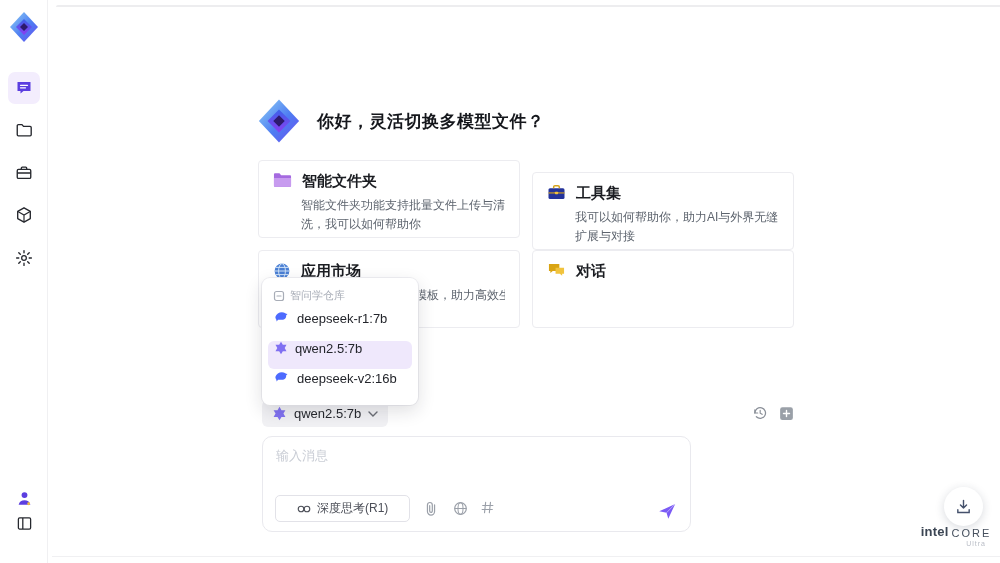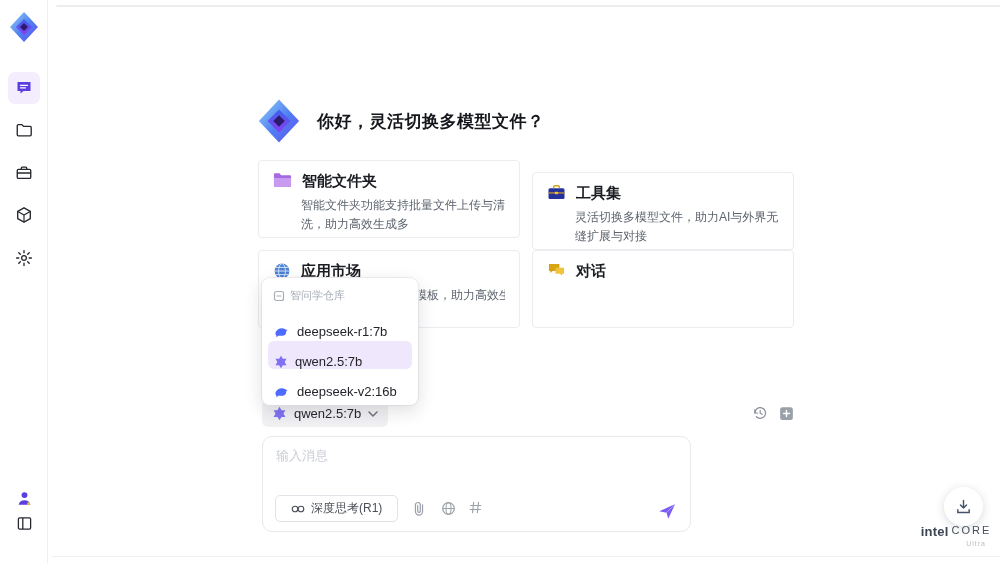--- a/index.html
+++ b/index.html
@@ -28,45 +28,45 @@
   .card-head{display:flex;gap:10px}
   .card-title{font-size:15px;font-weight:bold;color:#1b1d22}
   .card-desc{margin-left:28px;margin-top:5px;font-size:12px;color:#5d646e;line-height:1.55}
   .c1{left:258px;top:160px}.c2{left:532px;top:172px}.c3{left:258px;top:250px}.c4{left:532px;top:250px}
   .c3 .card-desc{padding-left:102px;white-space:nowrap;overflow:hidden}
 
   
   .dropdown{position:absolute;left:262px;top:278px;width:156px;background:#fff;border-radius:8px;padding:6px;z-index:10;
             box-shadow:0 6px 18px rgba(30,30,40,.14),0 0 0 1px #f1f1f4}
   .dd-header{display:flex;align-items:center;gap:5px;padding:4px 5px 6px;font-size:11px;color:#a8adb7}
-  .dd-item{display:flex;align-items:flex-end;gap:7px;height:28px;padding:0 6px;margin-top:2px;border-radius:6px;font-size:13px;color:#23252b;cursor:pointer;white-space:nowrap}
+  .dd-item{display:flex;align-items:flex-start;gap:7px;height:28px;padding:0 6px;margin-top:2px;border-radius:6px;font-size:13px;color:#23252b;cursor:pointer;white-space:nowrap}
   .dd-item.selected{background:#efe8fc}
 
   
   .model-pill{position:absolute;left:262px;top:400px;height:27px;display:inline-flex;align-items:center;gap:7px;
               background:#f1f1f4;border-radius:6px;padding:0 10px;font-size:13px;color:#26282e;cursor:pointer}
   .icon-btn{position:absolute;width:18px;height:18px;display:flex;align-items:center;justify-content:center;cursor:pointer}
   .ib-history{left:751px;top:404px}.ib-newchat{left:777px;top:404px}
 
   
   .composer{position:absolute;left:262px;top:436px;width:429px;height:96px;border:1px solid #e9e9ee;border-radius:10px;background:#fff}
   .composer textarea{position:absolute;left:13px;top:10px;width:460px;height:42px;border:none;outline:none;resize:none;
                      font-family:"Liberation Sans",sans-serif;font-size:13px;color:#34363c;background:transparent}
   .composer textarea::placeholder{color:#c9cdd5}
   .tools{position:absolute;left:12px;bottom:9px;display:flex;align-items:center;gap:13px}
-  .deep-pill{display:flex;align-items:center;gap:6px;border:1px solid #e2e2e8;border-radius:5px;padding:4px 15px;font-size:12px;color:#4b4e57;cursor:pointer;background:#fff}
+  .deep-pill{display:flex;align-items:center;gap:6px;border:1px solid #e2e2e8;border-radius:5px;padding:4px 21px;font-size:12px;color:#4b4e57;cursor:pointer;background:#fff}
   .tool-ic{display:flex;align-items:center;justify-content:center;width:16px;height:16px;cursor:pointer}
   .hash{font-size:14px;color:#9ba0a9;font-weight:bold;cursor:pointer}
   .send-btn{position:absolute;right:13px;bottom:10px;width:20px;height:20px;cursor:pointer}
 
   
   .fab{position:absolute;left:944px;top:487px;width:39px;height:39px;border-radius:50%;background:#fff;
        box-shadow:0 2px 10px rgba(40,50,70,.18);display:flex;align-items:center;justify-content:center;cursor:pointer;z-index:8}
   .intel{position:absolute;left:922px;top:524px;width:68px;color:#3b4553;z-index:8}
-  .intel-row{display:flex;align-items:flex-start;justify-content:center;gap:3px}
+  .intel-row{display:flex;align-items:flex-end;justify-content:center;gap:3px}
   .intel-word{font-size:13px;font-weight:bold;letter-spacing:.2px}
   .core-word{font-size:11px;letter-spacing:2px;text-transform:uppercase;color:#46505e}
   .ultra-word{text-align:right;font-size:7px;color:#b9bdc6;letter-spacing:1px;margin-right:4px;margin-top:1px}
 </style>
 </head>
 <body>
 
 <div class="page">
 
   <div class="sidebar">
@@ -147,34 +147,34 @@
   </div>
 
   <div class="card c1">
     <div class="card-head">
       <svg width="19" height="16" viewBox="0 0 20 16">
         <path d="M1 2.2C1 1.5 1.6 1 2.2 1h4.6l1.8 2h9.2c.7 0 1.2.5 1.2 1.2V14c0 .6-.5 1.1-1.2 1.1H2.2C1.6 15.1 1 14.6 1 14z" fill="#a56ae0"></path>
         <path d="M1 6h18v8c0 .6-.5 1.1-1.2 1.1H2.2C1.6 15.1 1 14.6 1 14z" fill="#c79bef"></path>
       </svg>
       <div class="card-title">智能文件夹</div>
     </div>
-    <div class="card-desc">智能文件夹功能支持批量文件上传与清洗，助力高效生成多</div>
+    <div class="card-desc">智能文件夹功能支持批量文件上传与清洗，我可以如何帮助你</div>
   </div>
 
   <div class="card c2">
     <div class="card-head">
       <svg width="19" height="16" viewBox="0 0 20 17">
         <rect x="1.5" y="4.5" width="17" height="11.5" rx="1.6" fill="#24339b"></rect>
         <path d="M7 4.5V3.2c0-.8.6-1.4 1.4-1.4h3.2c.8 0 1.4.6 1.4 1.4v1.3" fill="none" stroke="#d6a31d" stroke-width="1.6"></path>
         <path d="M1.5 9.5h17" stroke="#d6a31d" stroke-width="1.2"></path>
         <rect x="8.4" y="8.2" width="3.2" height="2.6" rx=".6" fill="#f2c23e"></rect>
       </svg>
       <div class="card-title">工具集</div>
     </div>
-    <div class="card-desc">灵活切换多模型文件，助力AI与外界无缝扩展与对接</div>
+    <div class="card-desc">我可以如何帮助你，助力AI与外界无缝扩展与对接</div>
   </div>
 
   <div class="card c3">
     <div class="card-head">
       <svg width="18" height="18" viewBox="0 0 18 18">
         <circle cx="9" cy="9" r="7.4" fill="#4a7fd4"></circle>
         <ellipse cx="9" cy="9" rx="3.4" ry="7.4" fill="none" stroke="#cfe2f7" stroke-width="1"></ellipse>
         <path d="M1.8 9h14.4M2.8 5.4h12.4M2.8 12.6h12.4" stroke="#cfe2f7" stroke-width="1"></path>
       </svg>
       <div class="card-title">应用市场</div>

